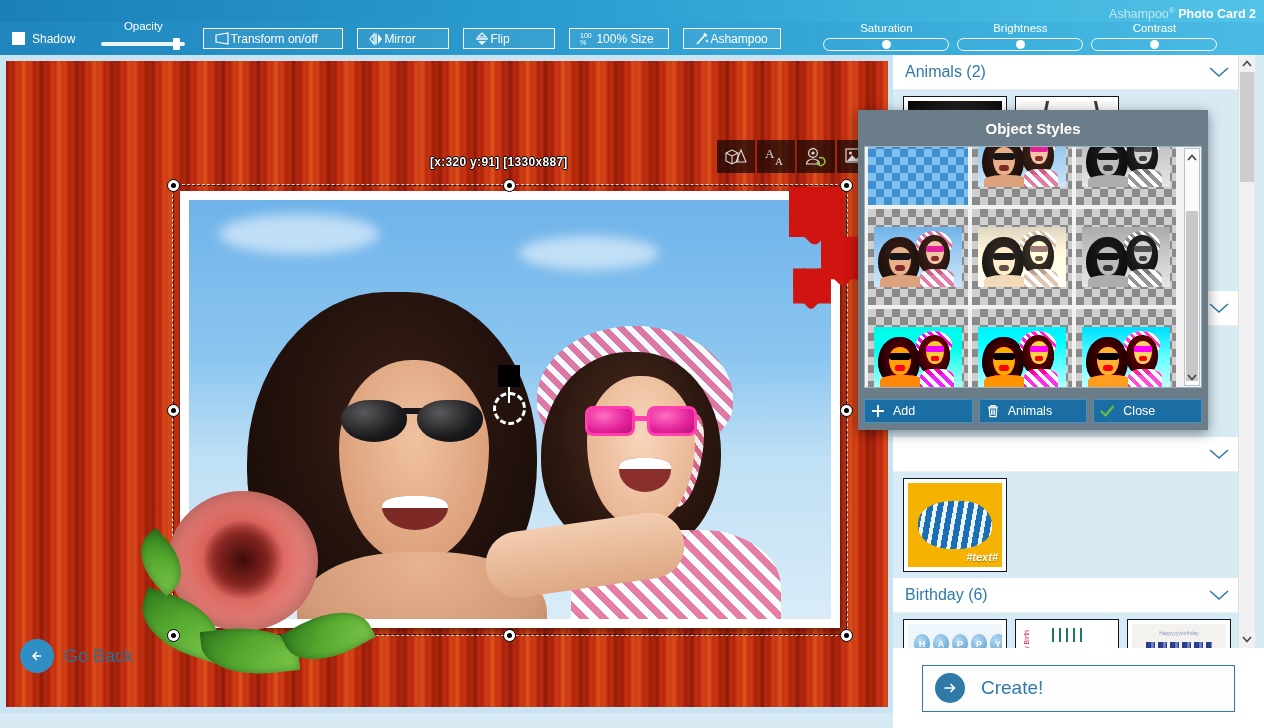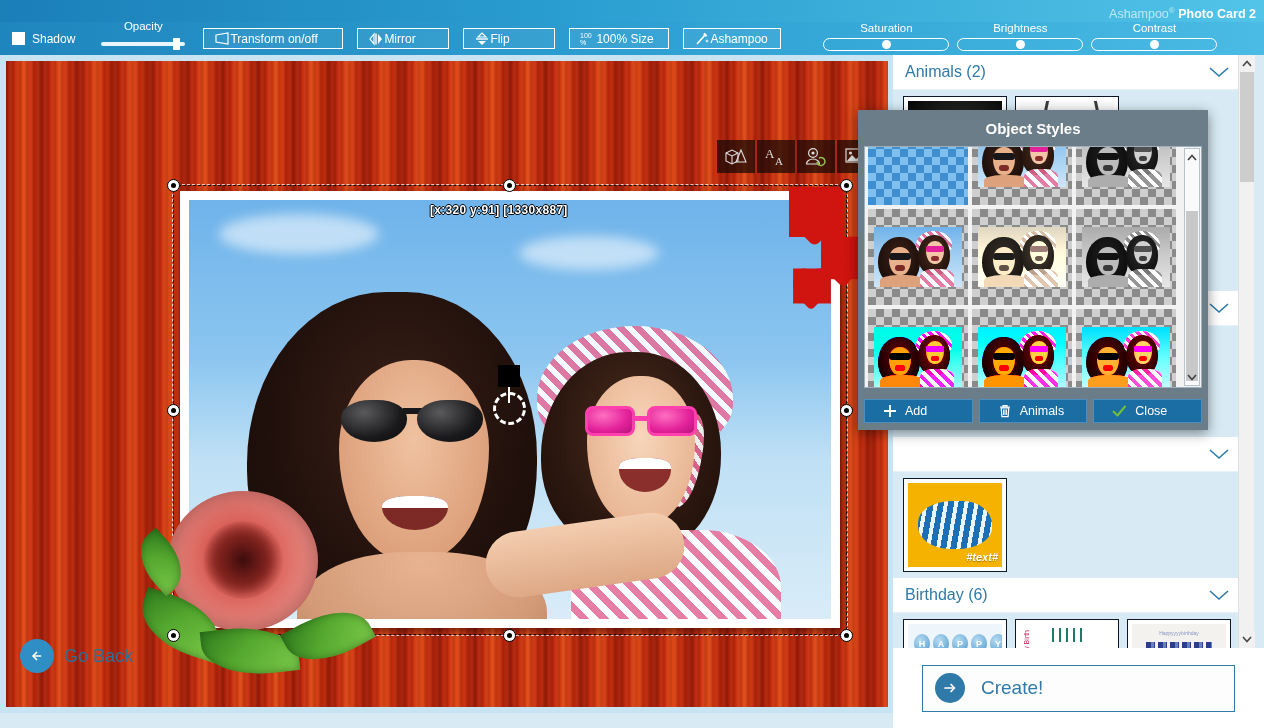--- a/index.html
+++ b/index.html
@@ -99,21 +99,20 @@
         rgba(0,0,0,0.12) 0px, rgba(0,0,0,0.0) 2px, rgba(255,255,255,0.05) 4px, rgba(0,0,0,0.10) 7px),
       repeating-linear-gradient(90deg,
         #9e1b06 0px, #c62a0c 9px, #e04a16 18px, #c32a0b 27px, #a01d06 36px),
       #c1290c;
   }
   .coord-label {
     position: absolute; left: 424px; top: 94px; z-index: 40;
     color: #ffffff; font-size: 12px; font-weight: bold; letter-spacing: .3px;
     text-shadow: 1px 0 0 #000, -1px 0 0 #000, 0 1px 0 #000, 0 -1px 0 #000;
     white-space: nowrap;
-    margin-top: 48px;
   }
   .canvas-tools {
     position: absolute; right: 13px; top: 79px; z-index: 40;
     display: flex; gap: 2px;
   }
   .ct-btn {
     width: 38px; height: 33px; background: rgba(20,8,6,0.72);
     display: flex; align-items: center; justify-content: center; cursor: default;
   }
 
@@ -426,21 +425,21 @@
   .dlg-sc-arrow.down { bottom: 0; }
   .dlg-sc-thumb {
     position: absolute; left: 1px; top: 62px; width: 12px; height: 170px; background: #c8c8c8;
   }
   .dlg-buttons {
     position: absolute; left: 6px; bottom: 7px; width: 338px;
     display: flex; gap: 6px;
   }
   .dlg-btn {
     height: 24px; flex: 1; display: flex; align-items: center; gap: 8px;
-    padding-left: 18px; background: #1b6ea3; color: #ffffff; font-size: 12.5px;
+    padding-left: 6px; background: #1b6ea3; color: #ffffff; font-size: 12.5px;
     border: 1px solid #4c8fbe; cursor: default;
   }
 
   
   .tn-cat {
     position: absolute; inset: 0;
     background: radial-gradient(ellipse at 55% 60%, #6a6a68 0%, #2a2a28 45%, #050505 100%);
   }
   .tn-cat::after {
     content:''; position:absolute; left:20%; top:38%; width:58%; height:46%;

